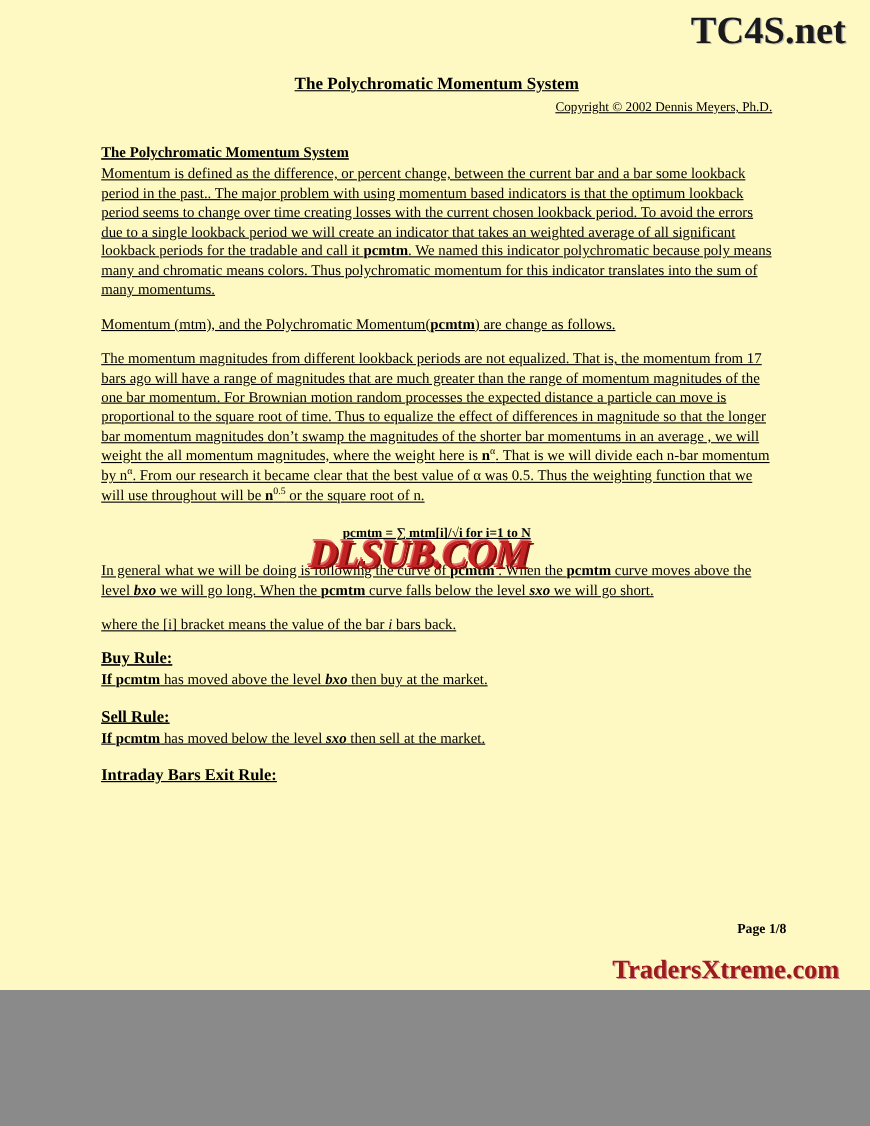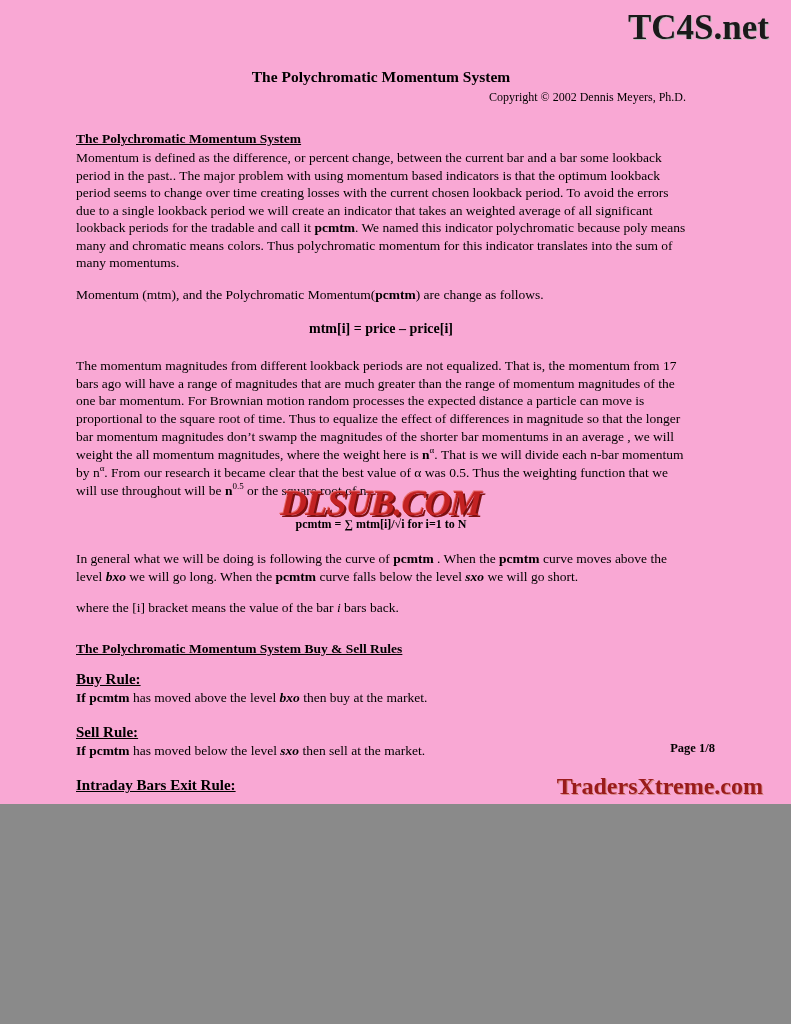--- a/index.html
+++ b/index.html
@@ -3,43 +3,44 @@
 <meta charset="utf-8">
 <style>
   html, body {
     margin: 0;
     padding: 0;
     background: #8a8a8a;
   }
   .page {
     position: relative;
     width: 791px;
-    height: 804px;
-    background: #f9a8d4;
+    height: 900px;
+    background: #fef9c3;
     overflow: hidden;
     font-family: "Liberation Serif", serif;
     color: #000000;
     box-sizing: border-box;
   }
   .watermark-tc4s {
     position: absolute;
     top: 8px;
     right: 22px;
     font-family: "Liberation Serif", serif;
     font-weight: bold;
     font-size: 35px;
     color: #1a1a1a;
     letter-spacing: 0px;
     text-shadow: 1px 1px 0 #bdbdbd;
   }
   .doc-body {
     position: absolute;
-    left: 76px;
+    left: 92px;
     top: 68px;
     width: 610px;
+    text-decoration: underline;
   }
   .doc-title {
     text-align: center;
     font-weight: bold;
     font-size: 15.5px;
     margin: 0 0 4px 0;
   }
   .doc-copyright {
     text-align: right;
     font-size: 12px;
@@ -133,31 +134,29 @@
 
     <div class="doc-title">The Polychromatic Momentum System</div>
     <div class="doc-copyright">Copyright © 2002 Dennis Meyers, Ph.D.</div>
 
     <div class="section-head">The Polychromatic Momentum System</div>
 
     <p class="para"><span>Momentum is defined as the difference, or percent change,  between the current bar and a bar some lookback period in the past..  The major problem with using momentum based indicators is that the optimum lookback period seems to change over time creating losses with the current chosen lookback period.  To avoid the errors due to a single lookback period we will create an indicator that takes an weighted average of all significant lookback periods for the tradable and call it </span><b>pcmtm</b><span>.  We named this indicator polychromatic because poly means many and chromatic means  colors.  Thus polychromatic momentum for this indicator translates into the sum of many momentums.</span></p>
 
     <p class="para"><span> Momentum (mtm), and the Polychromatic Momentum(</span><b>pcmtm</b><span>)  are change as follows.</span></p>
 
-    <div class="formula">mtm[i] = price – price[i]</div>
 
     <p class="para"><span>The momentum magnitudes from different lookback periods are not equalized.  That is, the momentum from 17 bars ago will have a range of magnitudes that  are much greater than the range of  momentum magnitudes of the one bar momentum.  For Brownian motion random processes the expected distance a particle can move is proportional to the square root of time.  Thus to equalize the effect of differences in magnitude so that the longer bar momentum magnitudes don’t swamp the magnitudes of the shorter bar momentums in an average , we will weight the all momentum magnitudes, where the weight here is </span><b>n</b><sup>α</sup><span>.  That is we will divide each n-bar momentum by n</span><sup>α</sup><span>.  From our research it became clear that the best value of  α was 0.5.  Thus the weighting function that we will use throughout will be </span><b>n</b><sup>0.5</sup><span> or the square root of n.</span></p>
 
     <div class="formula-2">pcmtm = ∑ mtm[i]/√i   for i=1 to N</div>
 
     <p class="para"><span>In general what we will be doing is following the  curve of </span><b>pcmtm</b><span> .  When the </span><b>pcmtm</b><span> curve moves above the level </span><b><i>bxo</i></b><span>  we will go long.  When the </span><b>pcmtm</b><span> curve falls below the level </span><b><i>sxo</i></b><span> we will go short.</span></p>
 
     <p class="para"><span>where the  [i] bracket means the value of the bar </span><i>i</i><span> bars back.</span></p>
 
-    <div class="rules-head">The Polychromatic Momentum System Buy &amp; Sell Rules</div>
 
     <div class="rule-label">Buy Rule:</div>
     <p class="rule-text"><b>If </b><b>pcmtm</b><span>  has moved above the level </span><b><i>bxo</i></b><span> then buy at the market.</span></p>
 
     <div class="rule-label">Sell Rule:</div>
     <p class="rule-text"><b>If </b><b>pcmtm</b><span>  has moved below the level </span><b><i>sxo</i></b><span>  then sell at the market.</span></p>
 
     <div class="rule-label">Intraday Bars Exit Rule:</div>
 
   </div>

